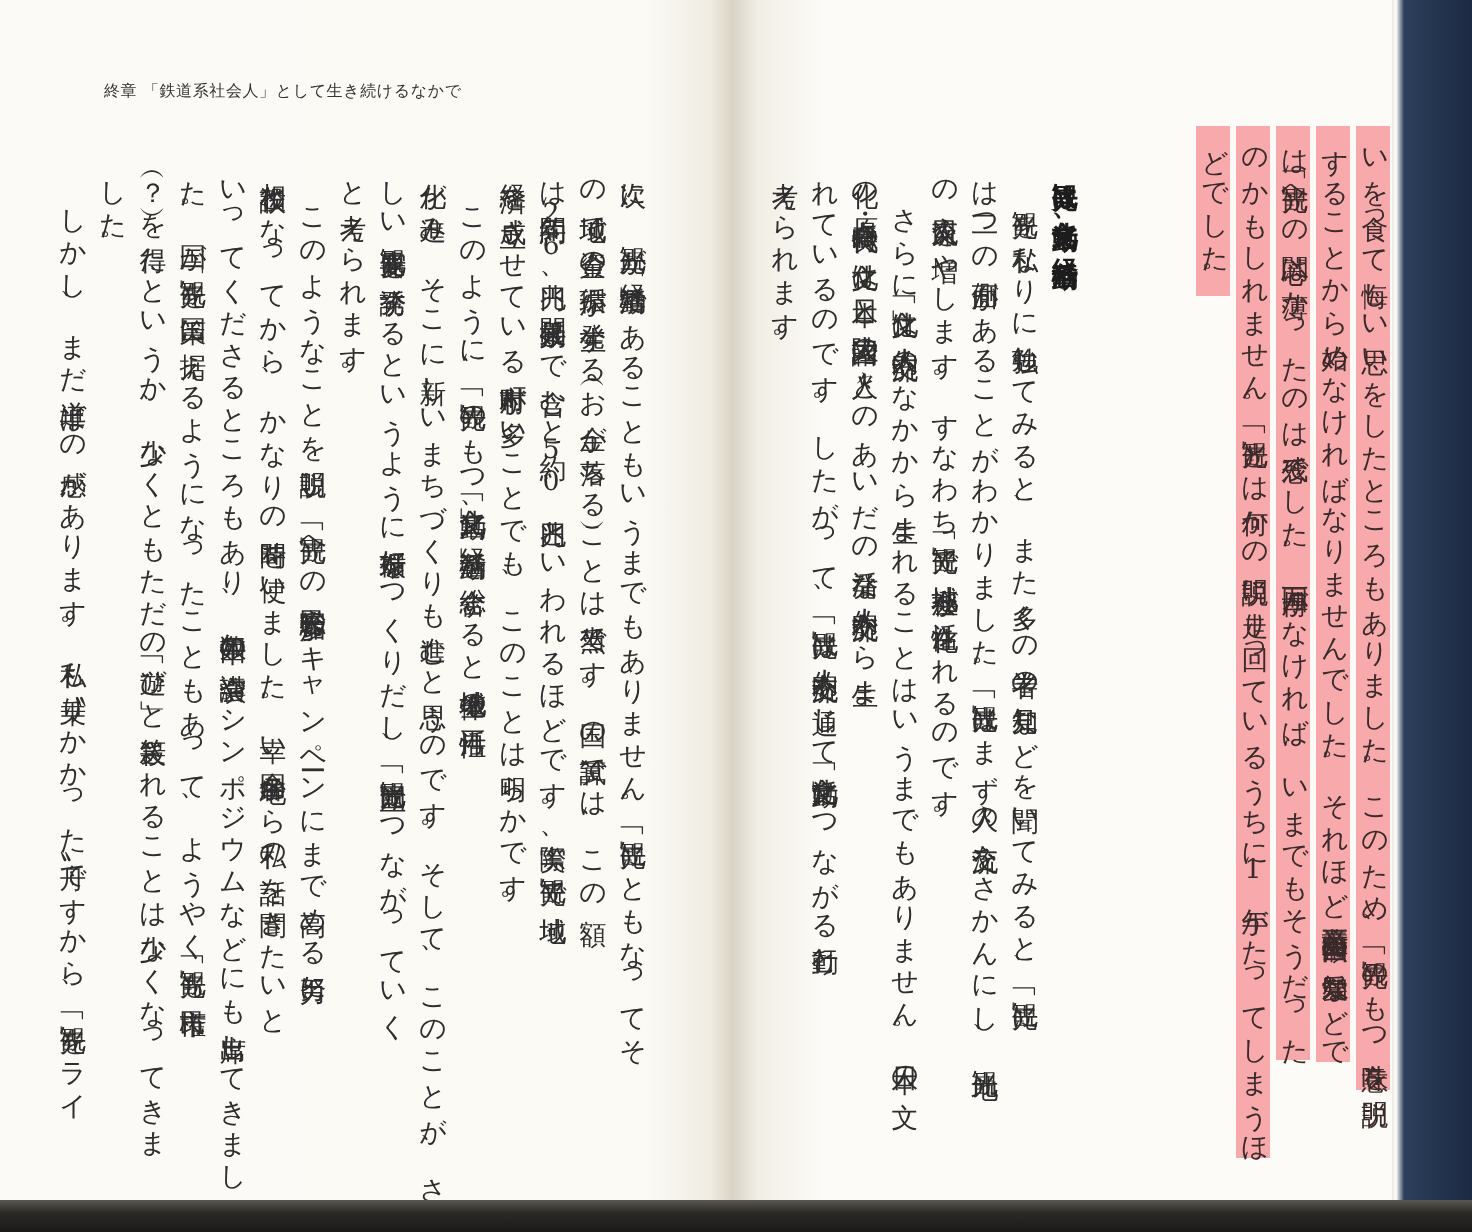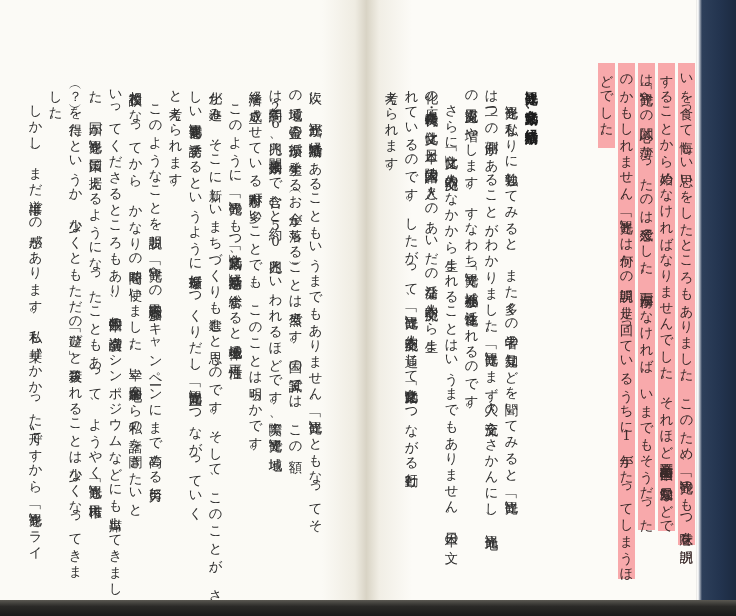--- a/index.html
+++ b/index.html
@@ -36,20 +36,21 @@
     background:#f8a9ab; color:#3a2a2a; padding:2px 0 4px 0; width:17px;
   }
   .col.heading { font-weight:bold; font-family:"DejaVu Sans","Liberation Sans",sans-serif; color:#1d1d1d; font-size:13px; letter-spacing:1.2px; }
 </style>
 </head>
 <body>
 
 <div class="spread">
 
   <div class="page page-left">
+    <div class="running-head">終章 「鉄道系社会人」として生き続けるなかで</div>
 
     <div class="col" style="left:306px; top:81px;">次に、観光が「経済活動」であることもいうまでもありません。「観光」にともなってそ</div>
     <div class="col" style="left:286px; top:81px;">の地域で資金の循環が発生する（お金が落ちる）ことは当然です。国の試算では、この額</div>
     <div class="col" style="left:266px; top:81px;">は年間約26兆円、間接効果まで含むと約50兆円といわれるほどです。実際、「観光」で地域</div>
     <div class="col" style="left:246px; top:81px;">経済を成立させている市町村が多いことでも、このことは明らかです。</div>
     <div class="col" style="left:226px; top:95px;">このように、「観光」のもつ「文化」活動、「経済」活動を総合すると地域全体の再活性</div>
     <div class="col" style="left:206px; top:81px;">化が進み、そこに新しいまちづくりも進むと思うのです。そして、このことが、さらに新</div>
     <div class="col" style="left:186px; top:81px;">しい観光需要を誘発するというように好循環をつくりだし、「観光立国」につながっていく</div>
     <div class="col" style="left:166px; top:81px;">と考えられます。</div>
     <div class="col" style="left:146px; top:95px;">このようなことを説明し、「観光」への官民総参加のキャンペーンにまで高める努力に、</div>

